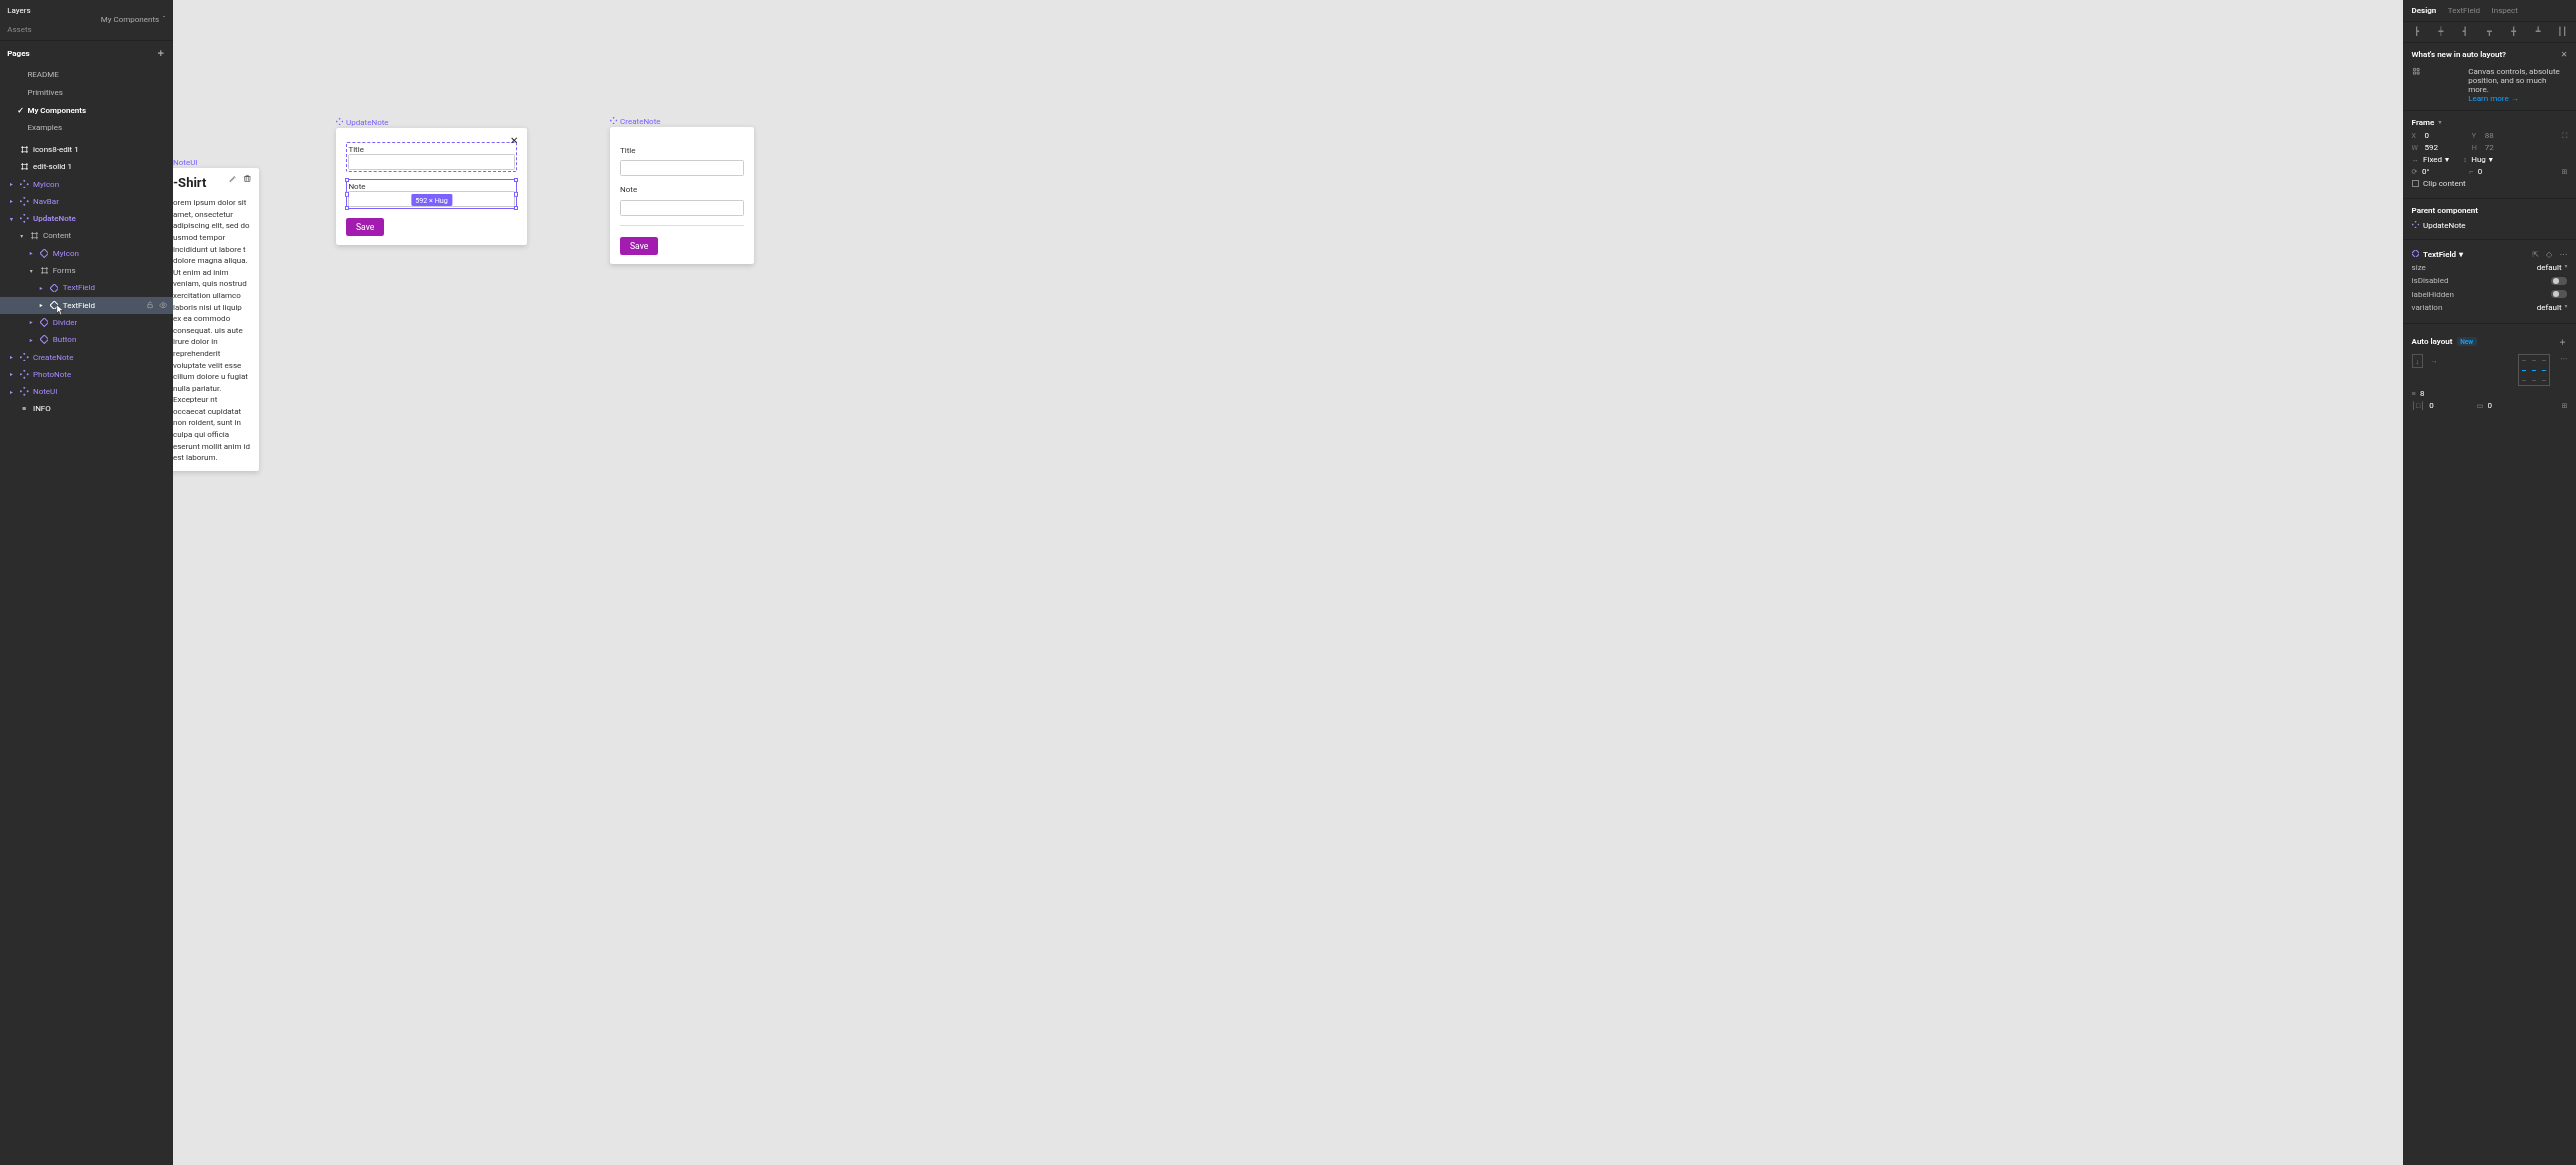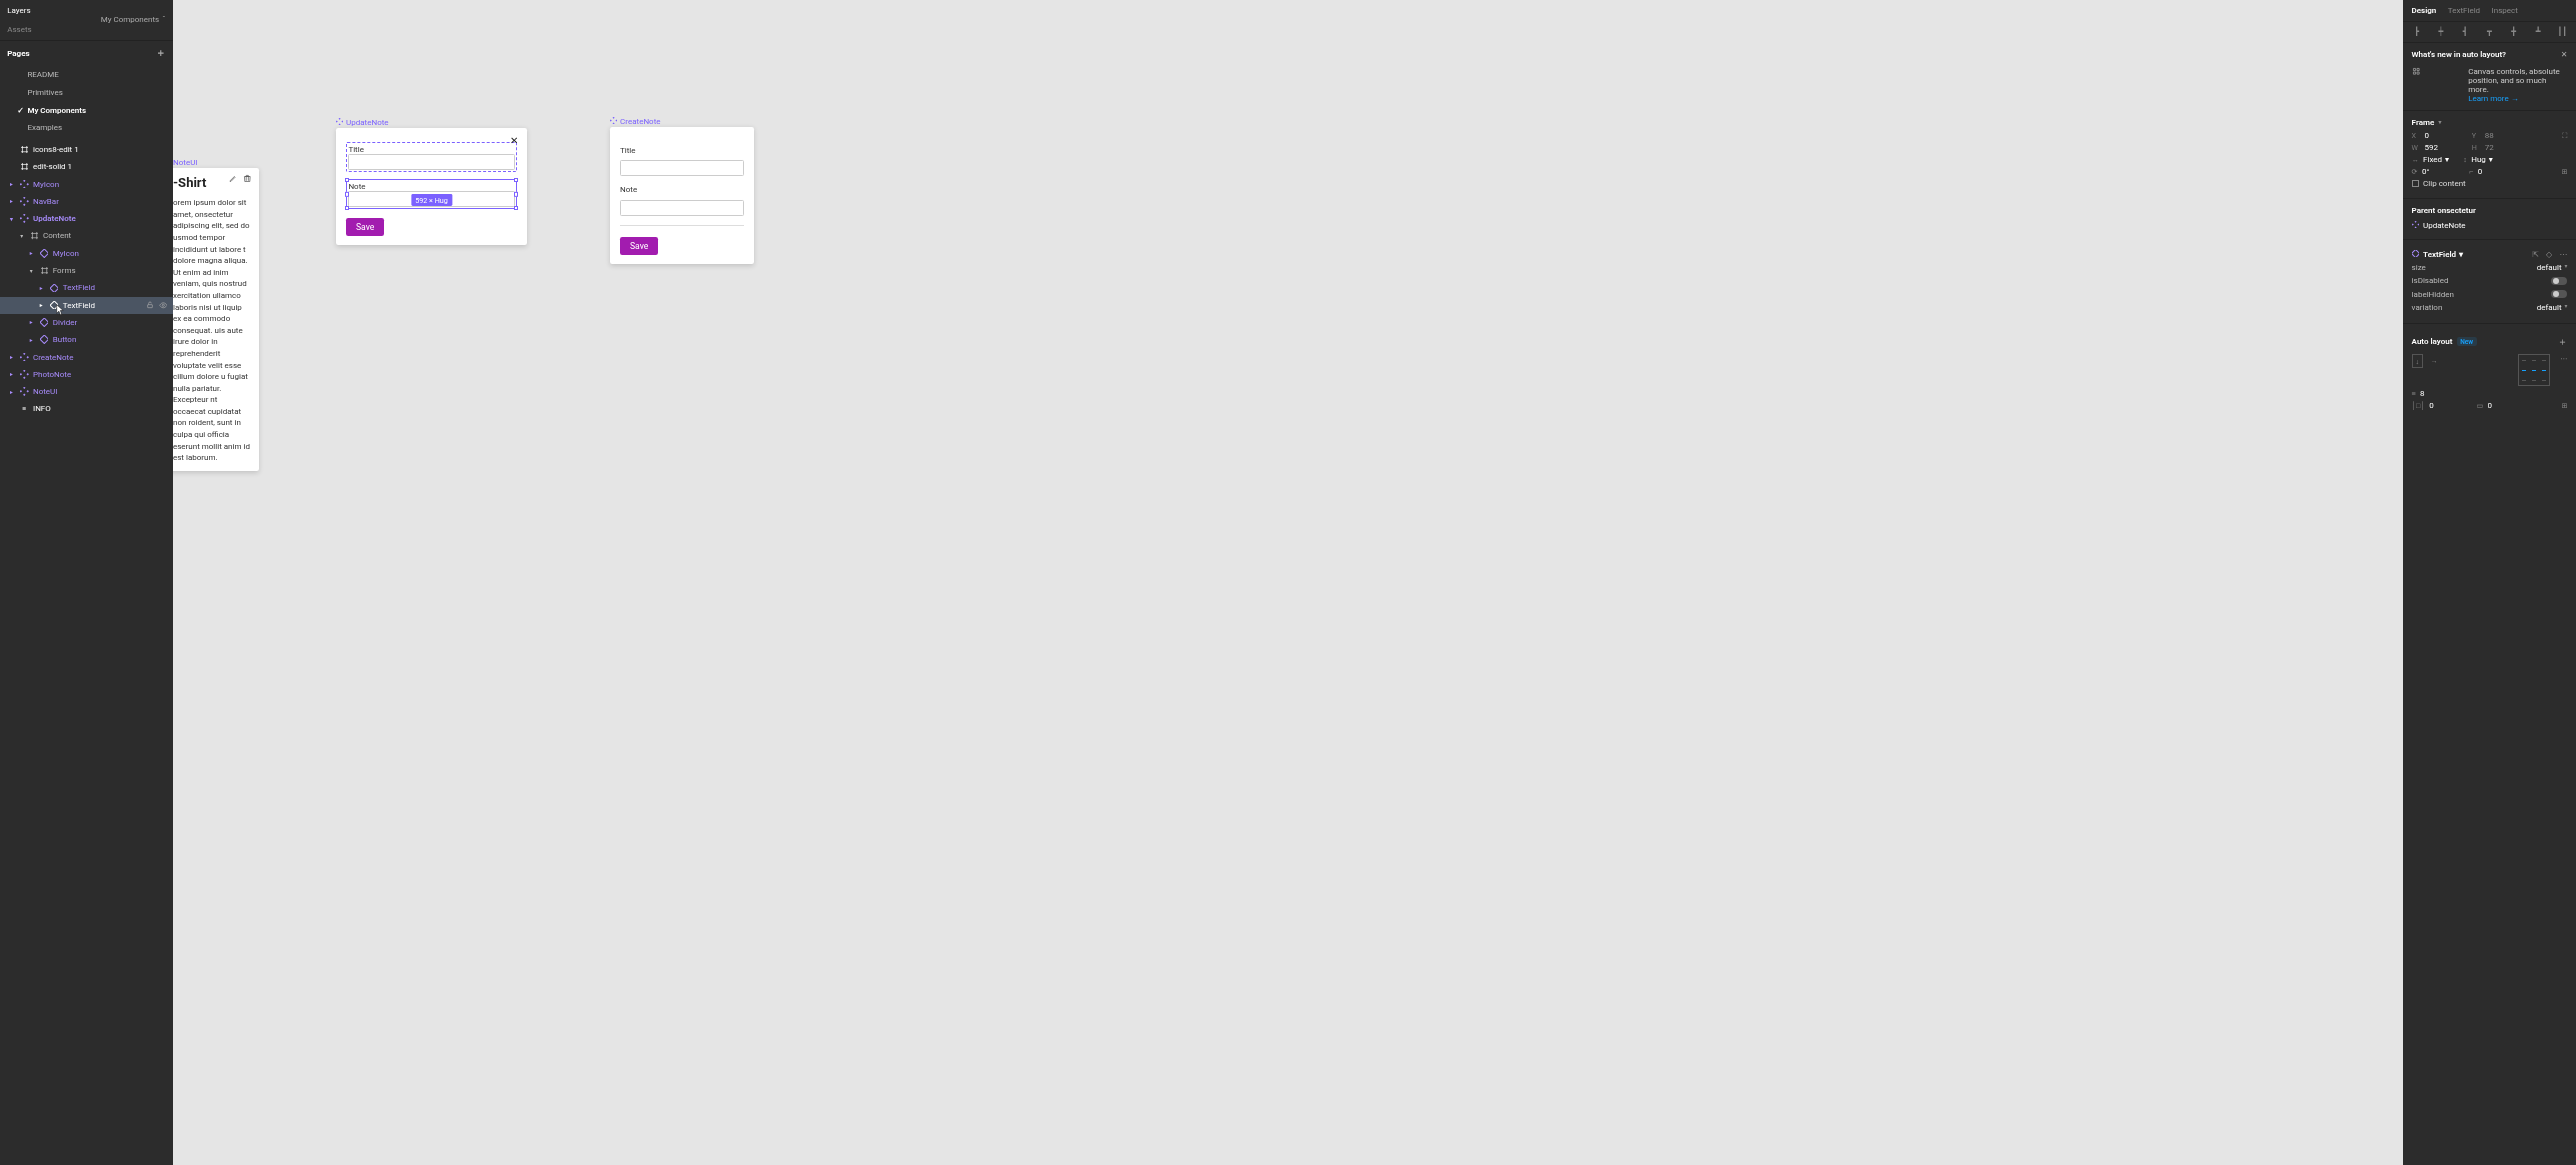--- a/index.html
+++ b/index.html
@@ -499,21 +499,21 @@
       <input value="0" style="">
       <span class="mini-ic" style="margin-left:auto">⊞</span>
     </div>
     <div class="rp-row">
       <span class="checkbox"></span>
       <span>Clip content</span>
     </div>
   </div>
 
   <div class="rp-block">
-    <div class="rp-title">Parent onsectetur</div>
+    <div class="rp-title">Parent component</div>
     <div class="comp-pill" style="margin-top:4.3px;">
       <span class="diamond">
         <svg viewBox="0 0 10 10">
             <g fill="#a78bfa">
               <rect x="4" y="0" width="2" height="2" transform="rotate(45 5 1)"></rect>
               <rect x="4" y="8" width="2" height="2" transform="rotate(45 5 9)"></rect>
               <rect x="0" y="4" width="2" height="2" transform="rotate(45 1 5)"></rect>
               <rect x="8" y="4" width="2" height="2" transform="rotate(45 9 5)"></rect>
             </g>
           </svg>

